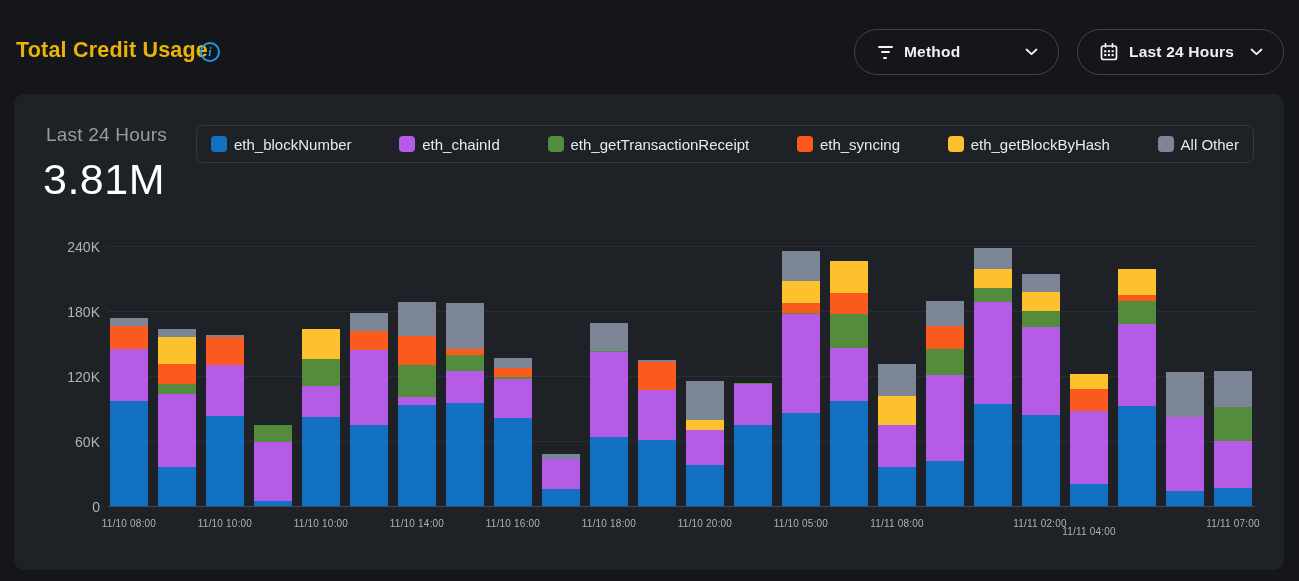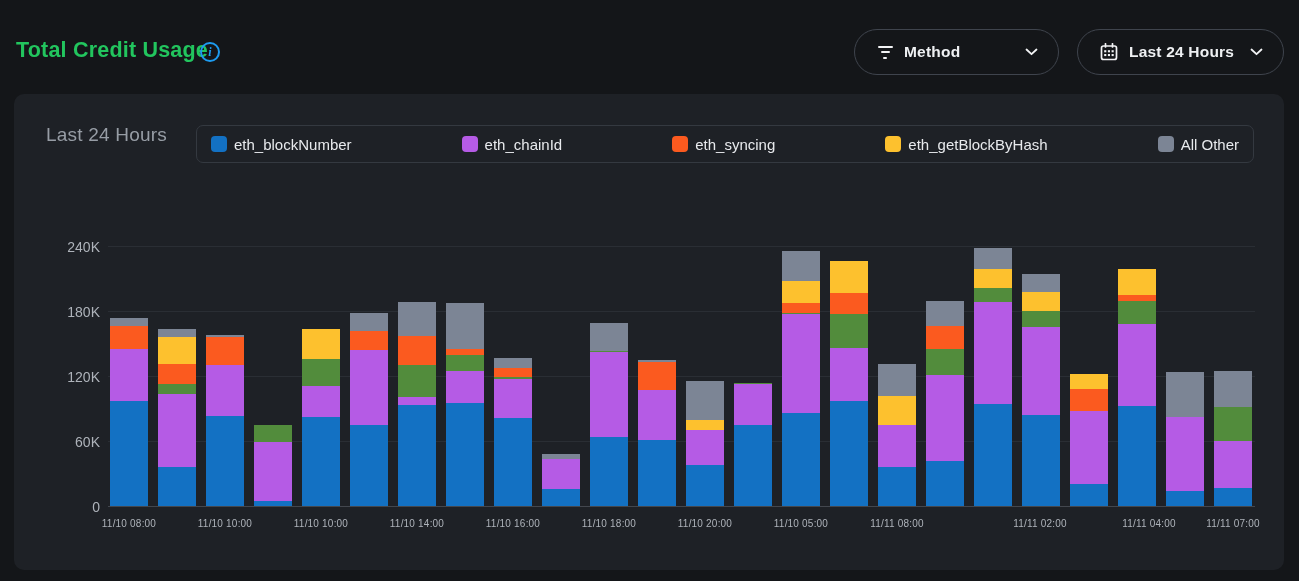--- a/index.html
+++ b/index.html
@@ -7,21 +7,21 @@
   body {
     background: #141619;
     font-family: "Liberation Sans", sans-serif;
     color: #eceef0;
     position: relative;
     overflow: hidden;
   }
   
   .page-title {
     position: absolute; left: 16px; top: 38px;
-    font-size: 21.5px; font-weight: 700; color: #22c55e; letter-spacing: 0.2px;
+    font-size: 21.5px; font-weight: 700; color: #eab308; letter-spacing: 0.2px;
   }
   .info-icon {
     position: absolute; left: 200px; top: 42px;
     width: 20px; height: 20px; border: 2px solid #1d9bf0; border-radius: 50%;
     color: #1d9bf0; font-size: 12px; font-weight: 700; font-style: italic;
     display: flex; align-items: center; justify-content: center;
     font-family: "Liberation Serif", serif; cursor: pointer;
   }
   .pill-btn {
     position: absolute; top: 29px; height: 46px;
@@ -131,29 +131,34 @@
   <span class="spacer"></span>
   <span>
     <svg width="13" height="8" viewBox="0 0 13 8">
         <polyline points="1.5,1.5 6.5,6.2 11.5,1.5" fill="none" stroke="#f2f3f5" stroke-width="1.8" stroke-linecap="round" stroke-linejoin="round"></polyline>
       </svg>
   </span>
 </div>
 
 <div class="card">
   <div class="summary-period">Last 24 Hours</div>
+  <div class="summary-total">3.81M</div>
 
   <div class="legend">
       <div class="legend-item">
         <span class="legend-swatch" style="background: rgb(19, 113, 195);"></span>
         <span class="legend-label">eth_blockNumber</span>
       </div>
       <div class="legend-item">
         <span class="legend-swatch" style="background: rgb(181, 91, 229);"></span>
         <span class="legend-label">eth_chainId</span>
+      </div>
+      <div class="legend-item">
+        <span class="legend-swatch" style="background: rgb(82, 140, 60);"></span>
+        <span class="legend-label">eth_getTransactionReceipt</span>
       </div>
       <div class="legend-item">
         <span class="legend-swatch" style="background: rgb(251, 90, 31);"></span>
         <span class="legend-label">eth_syncing</span>
       </div>
       <div class="legend-item">
         <span class="legend-swatch" style="background: rgb(253, 193, 46);"></span>
         <span class="legend-label">eth_getBlockByHash</span>
       </div>
       <div class="legend-item">
@@ -332,16 +337,16 @@
       <div class="x-tick-label" style="left: 115px;">11/10 08:00</div>
       <div class="x-tick-label" style="left: 211px;">11/10 10:00</div>
       <div class="x-tick-label" style="left: 307px;">11/10 10:00</div>
       <div class="x-tick-label" style="left: 403px;">11/10 14:00</div>
       <div class="x-tick-label" style="left: 499px;">11/10 16:00</div>
       <div class="x-tick-label" style="left: 595px;">11/10 18:00</div>
       <div class="x-tick-label" style="left: 691px;">11/10 20:00</div>
       <div class="x-tick-label" style="left: 787px;">11/10 05:00</div>
       <div class="x-tick-label" style="left: 883px;">11/11 08:00</div>
       <div class="x-tick-label" style="left: 979px; margin-left: 47px;">11/11 02:00</div>
-      <div class="x-tick-label" style="left: 1135px;">11/11 04:00</div>
+      <div class="x-tick-label" style="left: 1075px; margin-top: 8px;">11/11 04:00</div>
       <div class="x-tick-label" style="left: 1219px;">11/11 07:00</div>
     </div>
 </div>
 
 </body></html>

